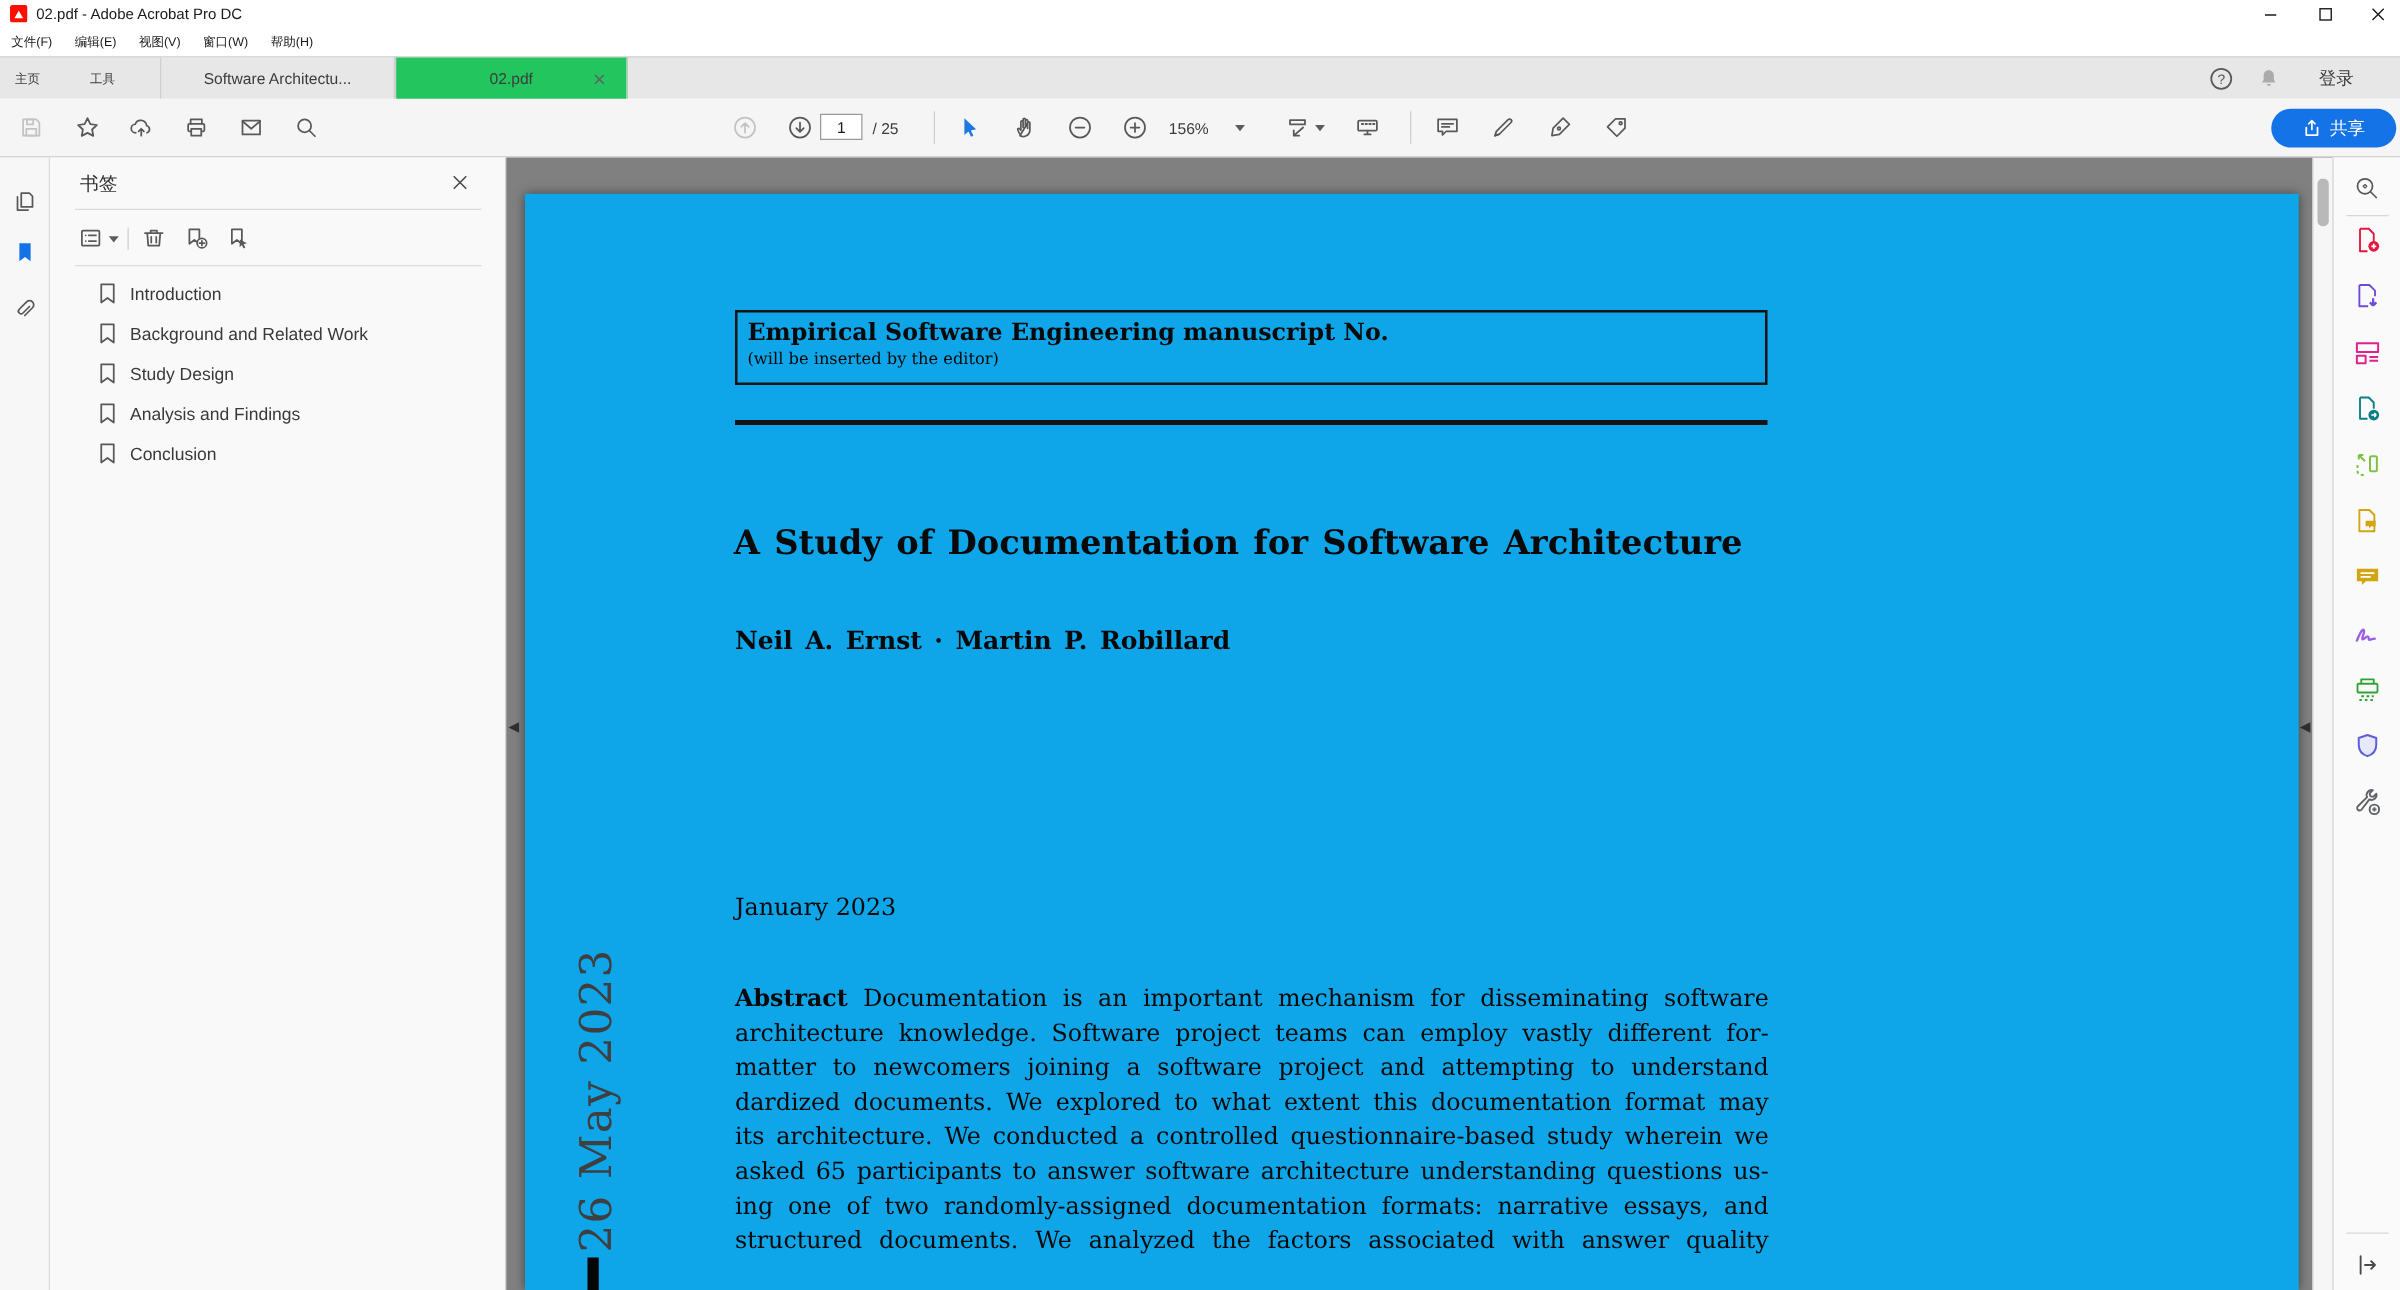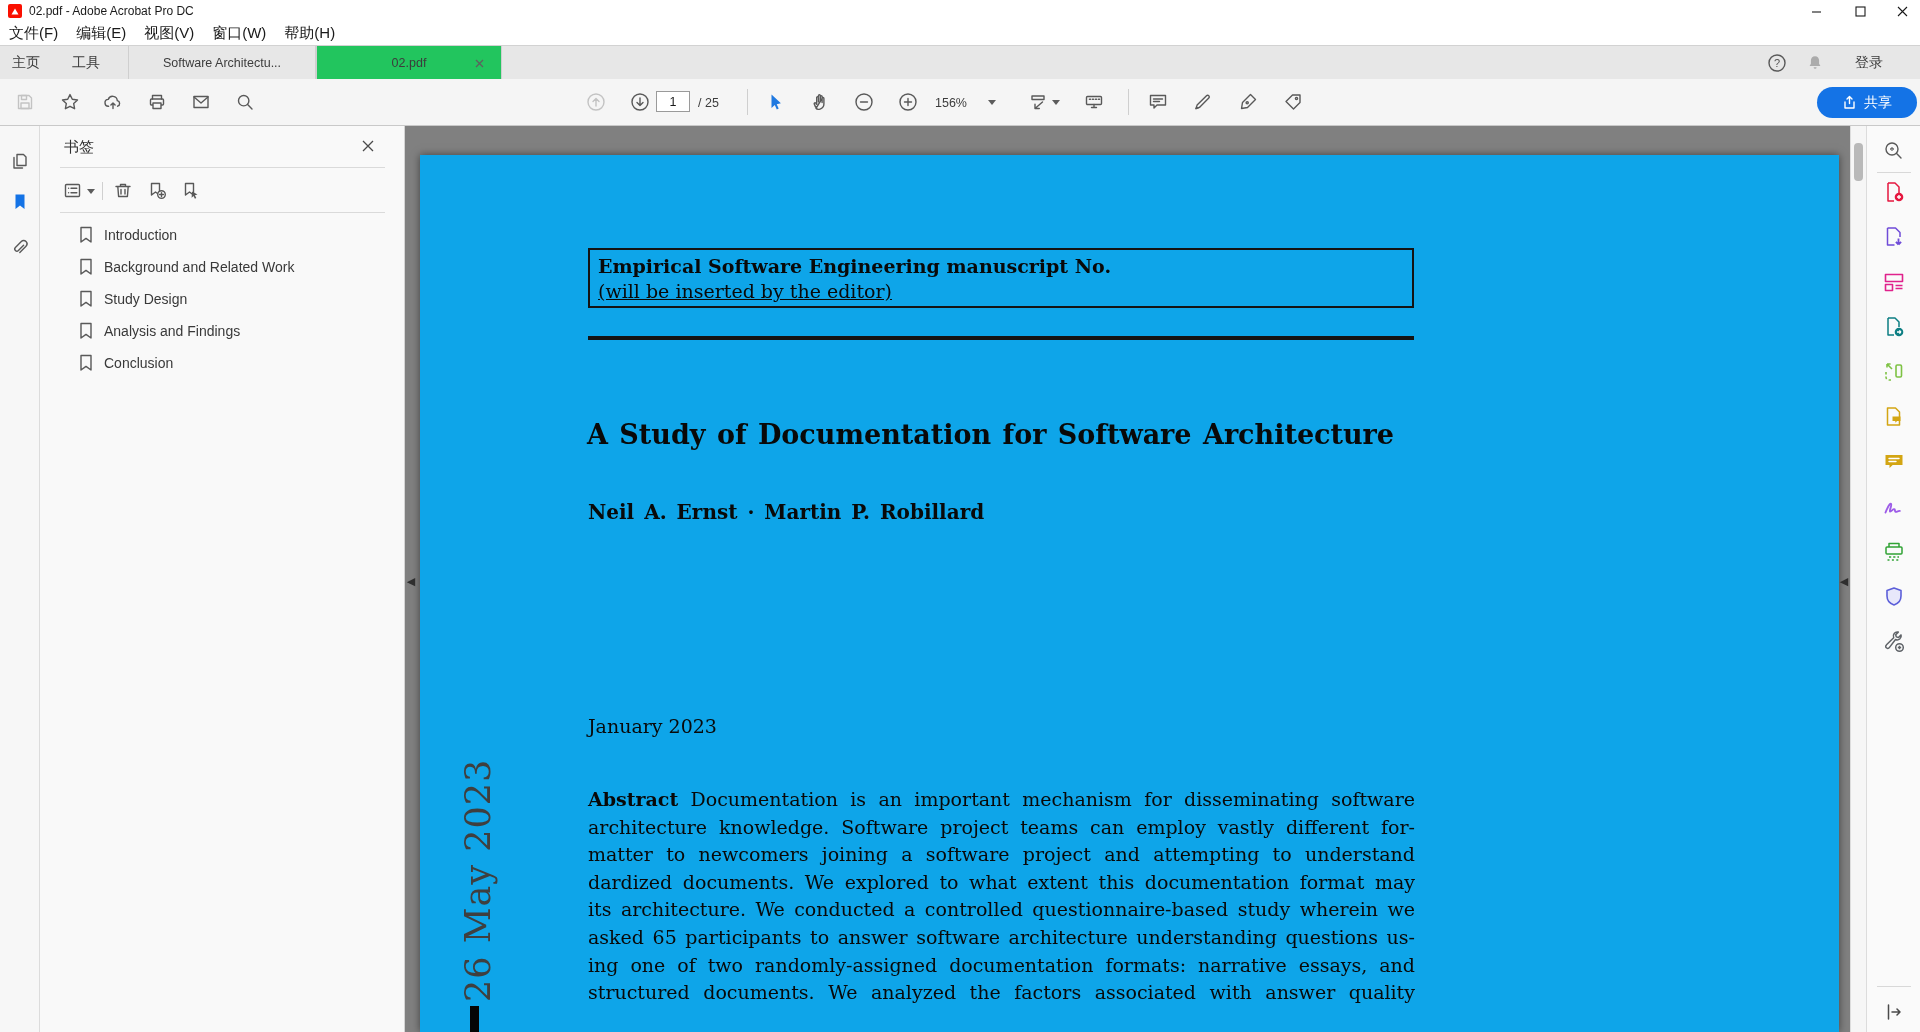--- a/index.html
+++ b/index.html
@@ -10,25 +10,25 @@
   .icg{stroke:#c3c3c3;fill:none;stroke-width:1.4;stroke-linecap:round;stroke-linejoin:round;}
 
   
   .titlebar{position:absolute;left:0;top:0;width:1920px;height:22px;background:#fff;}
   .tb-logo{position:absolute;left:8px;top:4px;}
   .tb-title{position:absolute;left:29px;top:4px;font-size:12px;color:#1a1a1a;}
   .wbtn{position:absolute;top:0;width:36px;height:22px;display:flex;align-items:center;justify-content:center;}
 
   
   .menubar{position:absolute;left:0;top:22px;width:1920px;height:23px;background:#fff;display:flex;align-items:center;}
-  .menu-item{font-size:15px;color:#1a1a1a;padding:0 9px;height:100%;display:flex;align-items:center;}
+  .menu-item{font-size:10px;color:#1a1a1a;padding:0 9px;height:100%;display:flex;align-items:center;}
 
   
   .tabbar{position:absolute;left:0;top:45px;width:1920px;height:34px;background:#e7e7e7;border-top:1px solid #d2d2d2;box-sizing:border-box;}
-  .apptab{position:absolute;top:0;height:34px;display:flex;align-items:center;font-size:14px;color:#3b3b3b;}
+  .apptab{position:absolute;top:0;height:34px;display:flex;align-items:center;font-size:10px;color:#3b3b3b;}
   .doctab{position:absolute;top:0;height:34px;box-sizing:border-box;border-left:1px solid #cfcfcf;border-right:1px solid #cfcfcf;
     display:flex;align-items:center;justify-content:center;font-size:12.5px;color:#3c3c3c;background:#e7e7e7;}
   .doctab.active{background:#22c55e;}
   .tab-close{position:absolute;right:14px;top:9px;width:16px;height:16px;display:flex;align-items:center;justify-content:center;color:#5f5f5f;font-size:12px;}
   .tabbar-right-ic{position:absolute;top:5px;width:24px;height:24px;display:flex;align-items:center;justify-content:center;}
   .signin{position:absolute;top:0;height:34px;display:flex;align-items:center;font-size:14px;color:#3b3b3b;}
 
   
   .toolbar{position:absolute;left:0;top:79px;width:1920px;height:47px;background:#f5f5f5;border-bottom:1px solid #c9c9c9;box-sizing:border-box;}
   .ti{position:absolute;top:50%;transform:translateY(-50%);width:24px;height:24px;display:flex;align-items:center;justify-content:center;}
@@ -54,21 +54,21 @@
   .pt-ic{position:absolute;top:54px;width:22px;height:22px;}
   .bm-row{position:absolute;left:0;width:365px;height:32px;display:flex;align-items:center;}
   .bm-flag{margin-left:38px;flex:none;}
   .bm-label{margin-left:10px;font-size:14px;color:#393939;}
 
   .docarea{position:relative;flex:1;background:#808080;overflow:hidden;}
   .page{position:absolute;left:15px;top:29px;width:1419px;height:877px;background:#0ea5e9;box-shadow:0 0 8px rgba(0,0,0,.5);overflow:hidden;
     font-family:"DejaVu Serif",serif;color:#090909;}
   .mbox{position:absolute;left:168px;top:93px;width:826px;height:60px;border:2px solid #141414;box-sizing:border-box;}
   .mbox-l1{position:absolute;left:8px;top:5px;font-weight:bold;font-size:19px;}
-  .mbox-l2{position:absolute;left:8px;top:30px;font-size:19px;text-decoration:underline;}
+  .mbox-l2{position:absolute;left:8px;top:30px;font-size:13px;}
   .thickrule{position:absolute;left:168px;top:181px;width:826px;height:4px;background:#141414;}
   .ptitle{position:absolute;left:167px;top:264px;font-size:27px;font-weight:bold;word-spacing:2px;}
   .pauthors{position:absolute;left:168px;top:345px;font-size:20px;font-weight:bold;word-spacing:3px;}
   .pdate{position:absolute;left:168px;top:560px;font-size:19px;}
   .abs{position:absolute;left:168px;top:633px;width:827px;font-size:19px;}
   .abs-line{text-align:justify;text-align-last:justify;height:27.6px;overflow:visible;white-space:nowrap;}
   .abs-line span{white-space:normal}
   .b{font-weight:bold;}
   .watermark{position:absolute;left:38px;top:847px;width:250px;transform:rotate(-90deg);transform-origin:0 0;
     font-size:35px;color:#3f3f3f;letter-spacing:1px;white-space:nowrap;}

